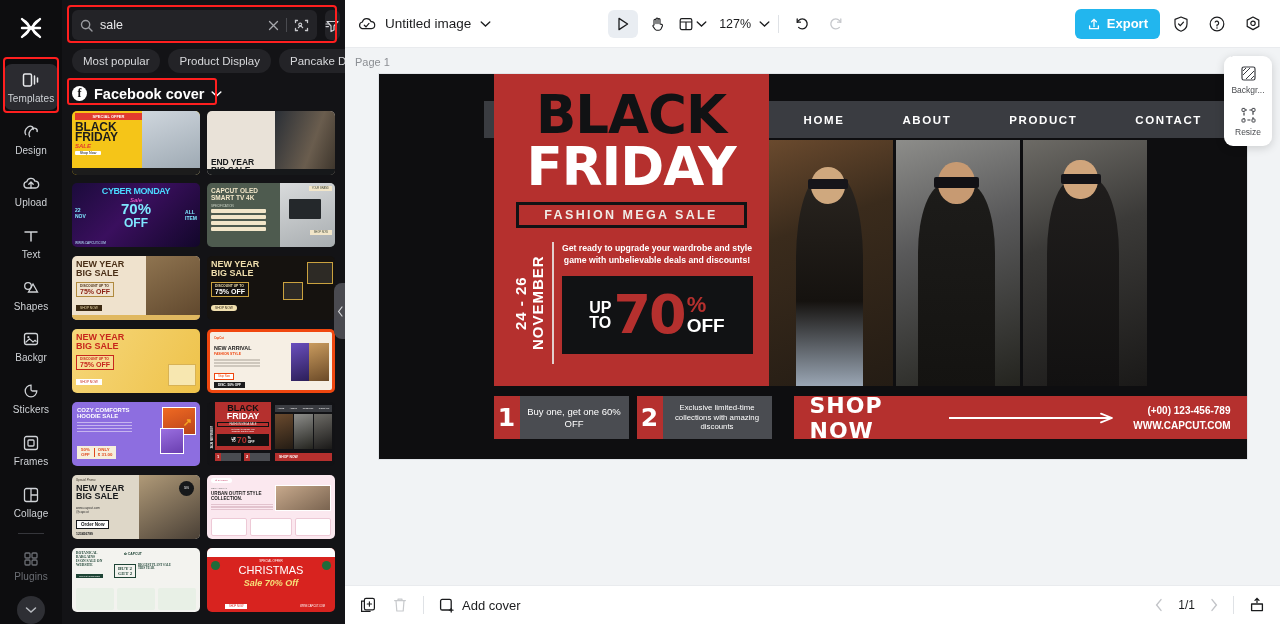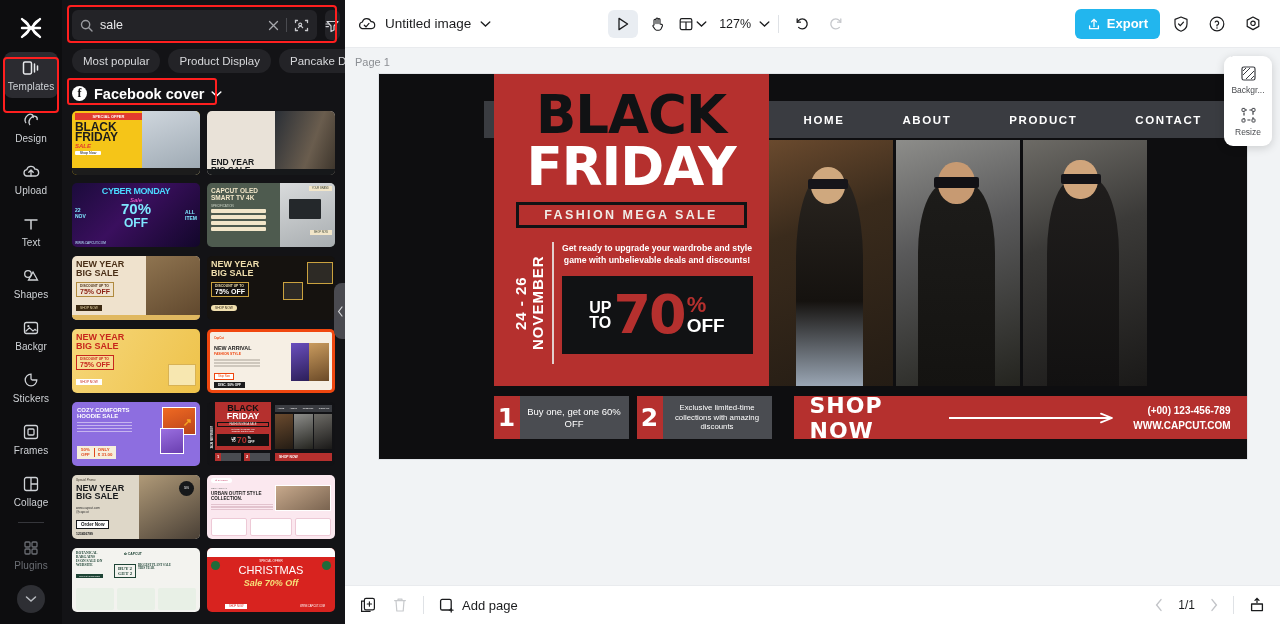--- a/index.html
+++ b/index.html
@@ -247,21 +247,21 @@
 
   <div class="rail">
     <div class="rail-logo">
       <svg width="26" height="26" viewBox="0 0 26 26">
           <path d="M4 4 L22 22 M22 4 L4 22 M4 13 L22 13" stroke="#fff" stroke-width="2.4" fill="none" stroke-linecap="round"></path>
           <path d="M5 5 C13 9 13 17 5 21" stroke="#fff" stroke-width="2.2" fill="none"></path>
           <path d="M21 5 C13 9 13 17 21 21" stroke="#fff" stroke-width="2.2" fill="none"></path>
         </svg>
     </div>
 
-    <div class="rail-item active" style="margin-top:4px;">
+    <div class="rail-item active" style="margin-top:16px;">
       <span class="ri-ico">
         <svg width="20" height="18" viewBox="0 0 20 18">
             <rect x="2.5" y="3" width="8" height="12" rx="1.4" stroke="#e8e9eb" stroke-width="1.5" fill="none"></rect>
             <path d="M13.5 5 L13.5 13 M16.5 7 L16.5 11" stroke="#e8e9eb" stroke-width="1.5" stroke-linecap="round"></path>
           </svg>
       </span>
       <span class="ri-lbl">Templates</span>
     </div>
     <div class="rail-sel-box"></div>
 
@@ -878,21 +878,21 @@
           </svg>
       </span>
       <span class="bb-sep"></span>
       <div class="bb-addpage">
         <span>
           <svg width="17" height="17" viewBox="0 0 17 17">
               <rect x="2.6" y="2.4" width="10.6" height="10.6" rx="1.6" stroke="#1b1c1e" stroke-width="1.3" fill="none"></rect>
               <path d="M11.4 13.2 L15 13.2 M13.2 11.4 L13.2 15" stroke="#1b1c1e" stroke-width="1.3" stroke-linecap="round"></path>
             </svg>
         </span>
-        <span>Add page</span>
+        <span>Add cover</span>
       </div>
       <div class="bb-right">
         <span>
           <svg width="10" height="14" viewBox="0 0 10 14">
               <path d="M7 1.6 L2.6 7 L7 12.4" stroke="#c2c4c8" stroke-width="1.4" fill="none" stroke-linecap="round"></path>
             </svg>
         </span>
         <span class="pagecount">1/1</span>
         <span>
           <svg width="10" height="14" viewBox="0 0 10 14">

